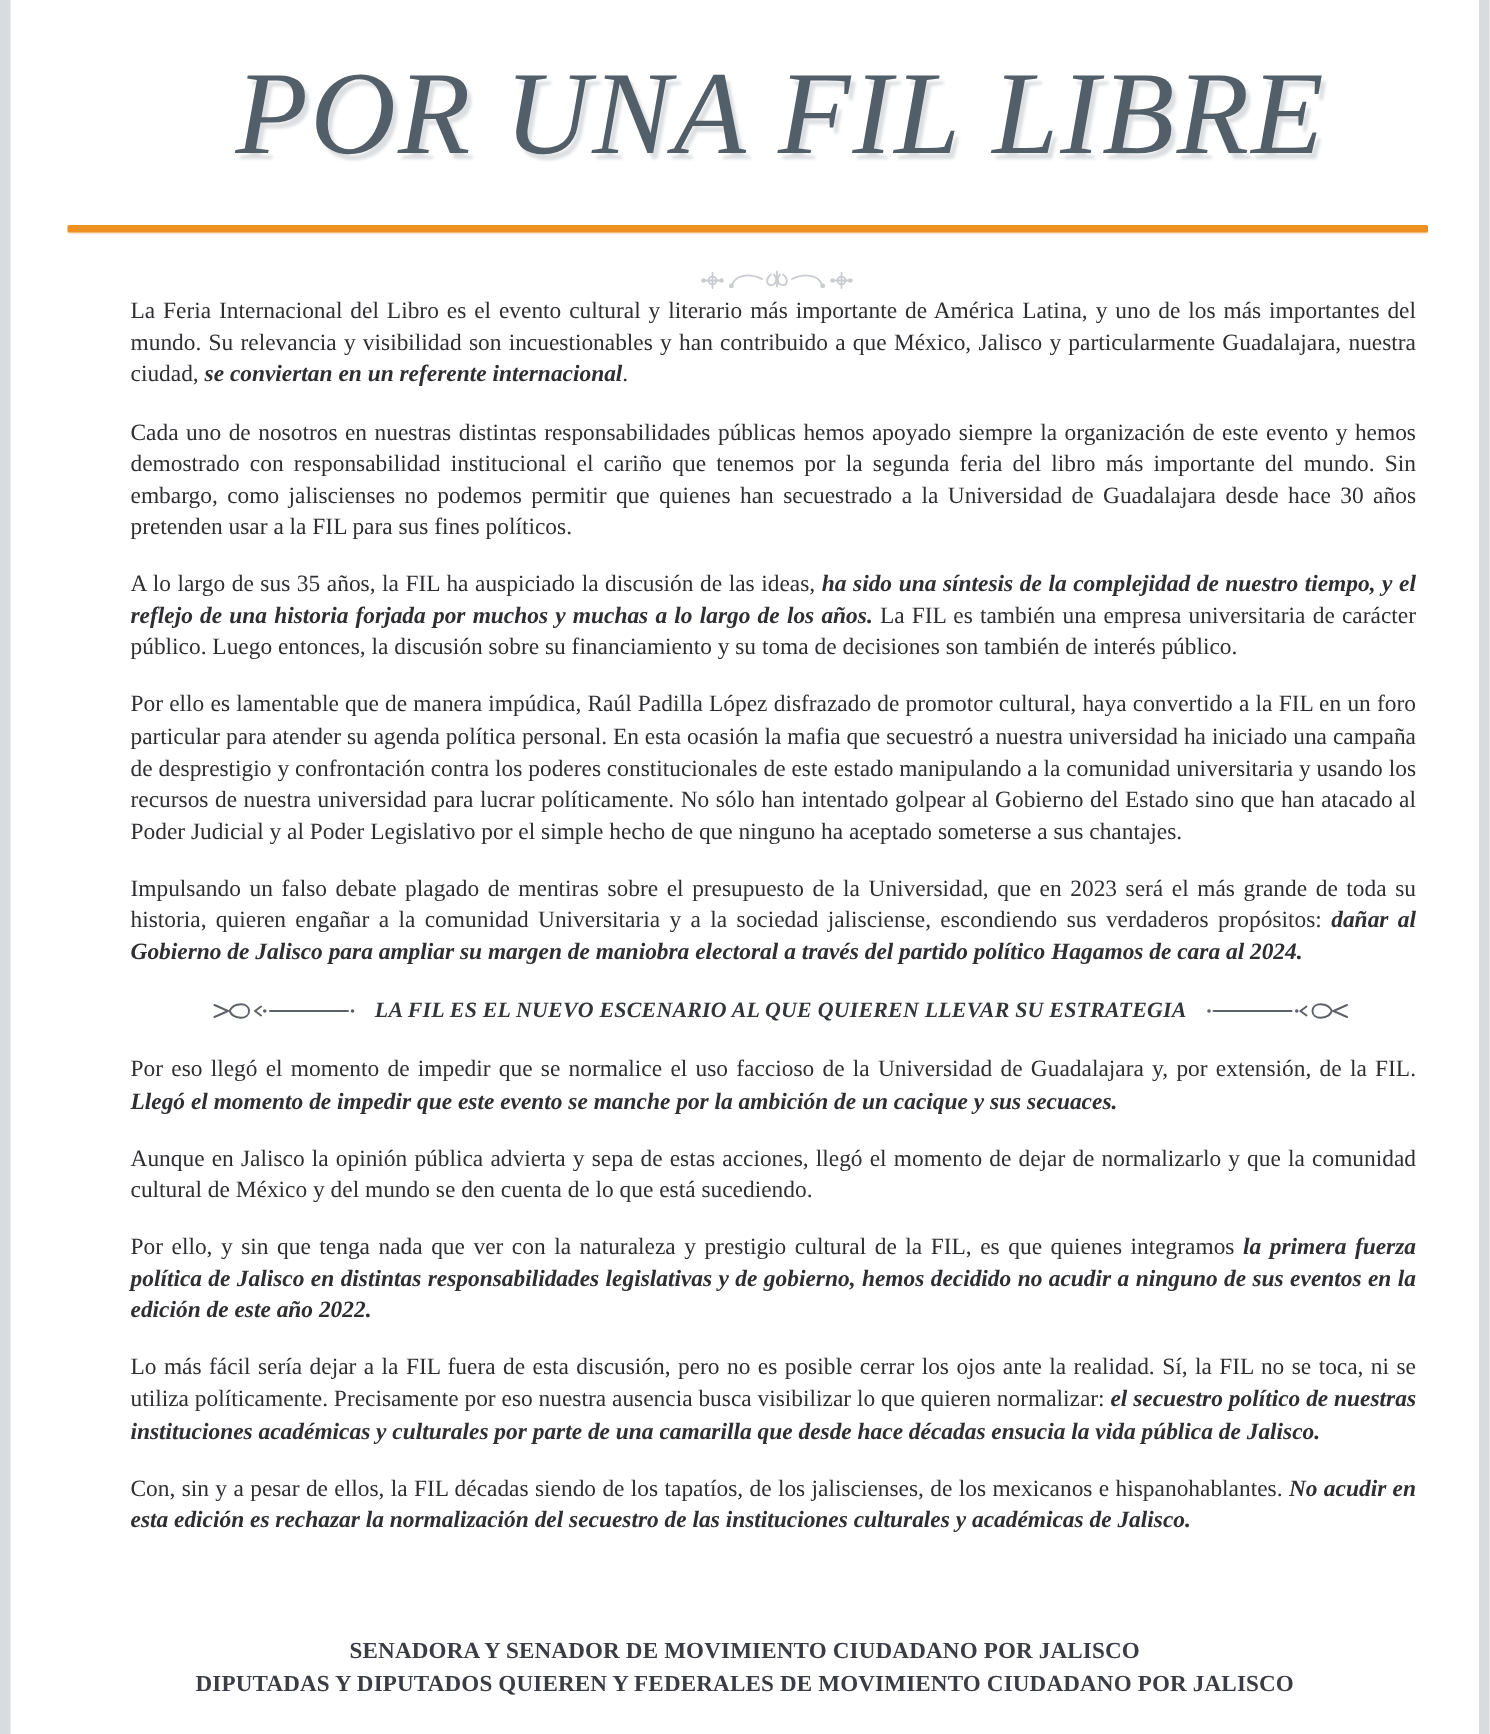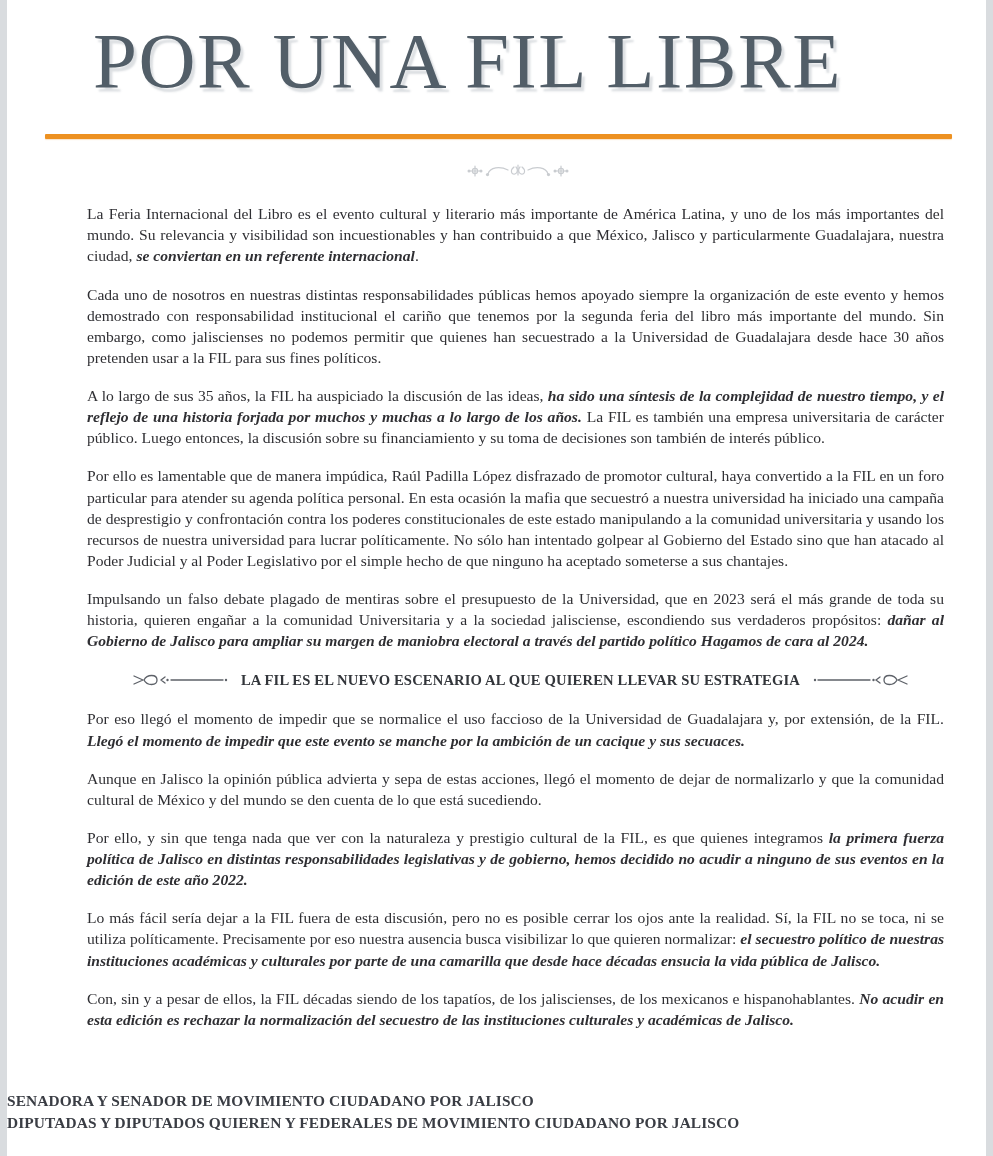--- a/index.html
+++ b/index.html
@@ -37,21 +37,23 @@
   .page-inner {
     position: relative;
     width: 100%;
     height: 100%;
     box-sizing: border-box;
     padding: 0 38px 0 80px;
   }
 
   
   .masthead {
-    padding-top: 20px;
+    padding-top: 36px;
+    text-align: center;
+    font-style: italic;
   }
   .masthead-title {
     font-family: "Liberation Serif", "DejaVu Serif", serif;
     font-size: 79px;
     line-height: 1.04;
     letter-spacing: 1.5px;
     color: #525e68;
     font-weight: 400;
     white-space: nowrap;
     text-shadow: 3px 4px 2px rgba(140,150,160,0.30);
@@ -75,21 +77,20 @@
     font-size: 17px;
     letter-spacing: 2px;
     line-height: 1;
     height: 20px;
     user-select: none;
   }
   .ornament-top svg { display: inline-block; vertical-align: middle; }
 
   
   .body-copy {
-    margin-top: 22px;
     padding-right: 4px;
   }
   .para {
     margin: 0 0 17px 0;
     font-size: 15.6px;
     line-height: 1.355;
     color: #2f2f33;
     text-align: justify;
     text-justify: inter-word;
     hyphens: none;
@@ -109,31 +110,32 @@
     margin: 20px 0 19px 0;
     padding-left: 10px;
   }
   .callout-text {
     font-size: 14.6px;
     font-weight: bold;
     letter-spacing: 0.15px;
     color: #33363b;
     white-space: nowrap;
     text-transform: uppercase;
+    font-style: italic;
   }
   .flourish { flex: 0 0 auto; line-height: 0; color: #5d6168; }
   .flourish svg { display: block; }
 
   
   .signature-block {
     position: absolute;
     left: 0;
     right: 0;
     bottom: 22px;
-    text-align: left;
+    text-align: center;
   }
   .signature-line {
     font-size: 15.4px;
     font-weight: bold;
     line-height: 1.42;
     color: #3a3d44;
     letter-spacing: 0.1px;
     white-space: nowrap;
   }
 </style>

